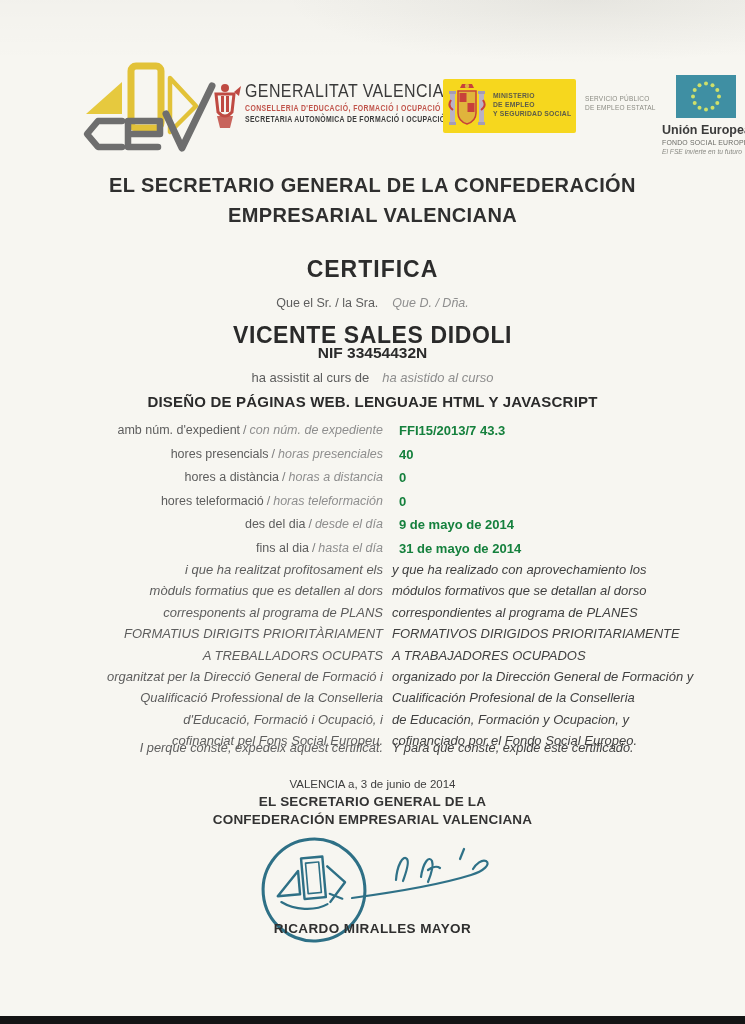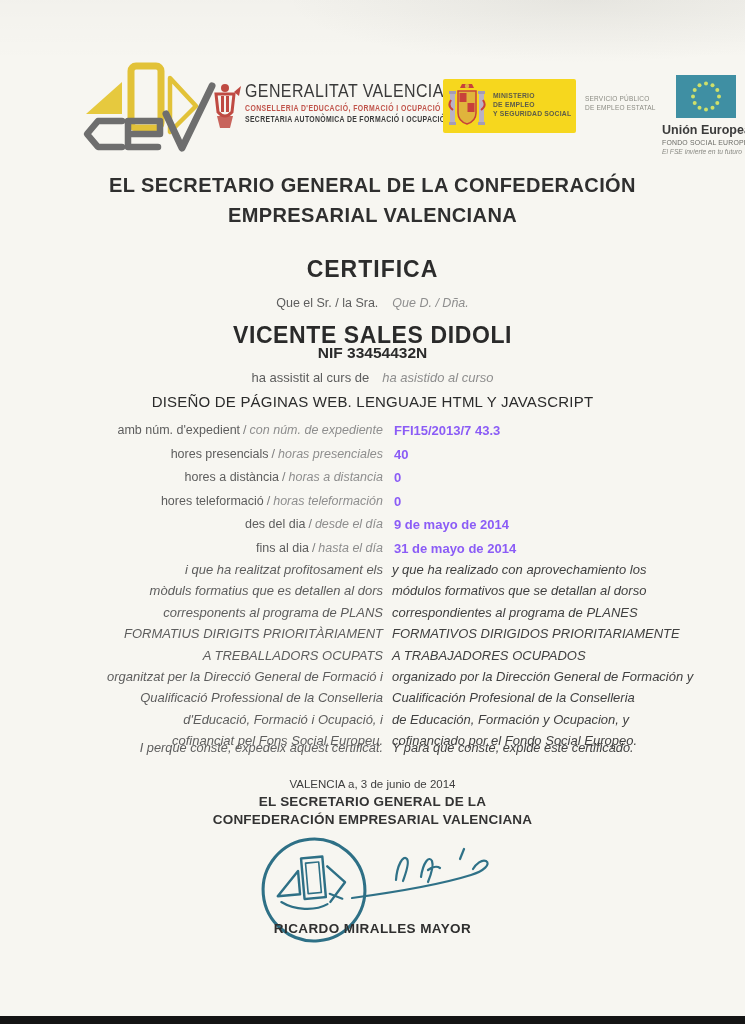--- a/index.html
+++ b/index.html
@@ -46,28 +46,28 @@
   .certifica{top:256px;font-size:23px;font-weight:bold;color:#2c2c2c;letter-spacing:1px;}
 
   .bi-ca{color:#5d5d5d;}
   .bi-es{color:#8e8e8e;font-style:italic;}
   .intro{top:296px;font-size:12.5px;}
   .intro .bi-es{margin-left:14px;}
   .person-name{top:322px;font-size:23px;font-weight:bold;color:#2a2a2a;letter-spacing:.6px;}
   .person-nif{top:344px;font-size:15.5px;font-weight:bold;color:#2a2a2a;}
   .attended{top:370px;font-size:13px;}
   .attended .bi-es{margin-left:13px;}
-  .course{top:393px;font-size:15px;font-weight:normal;color:#2b2b2b;letter-spacing:.2px;}
+  .course{top:393px;font-size:15px;font-weight:bold;color:#2b2b2b;letter-spacing:.2px;}
 
   
   .fields{left:0;top:419px;width:745px;}
-  .field-row{display:flex;height:23.5px;line-height:23.5px;font-size:12.5px;}
+  .field-row{display:flex;height:23.5px;line-height:23.5px;font-size:12.5px;gap:16px;}
   .field-label{width:383px;text-align:right;}
   .field-sep{margin:0 3px;color:#7d7d7d;}
-  .field-value{margin-left:11px;font-weight:bold;font-size:13px;color:#8b5cf6;}
+  .field-value{margin-left:0;font-weight:bold;font-size:13px;color:#15803d;}
 
   
   .bicol{left:0;top:559px;width:745px;}
   .col-ca{position:absolute;left:0;top:0;width:383px;text-align:right;font-size:13px;
           line-height:21.4px;color:#5d5d5d;white-space:pre-line;font-style:italic;}
   .col-es{position:absolute;left:392px;top:0;width:348px;text-align:left;font-size:13px;
           line-height:21.4px;color:#404040;font-style:italic;white-space:pre-line;}
   .closing{top:737px;}
   .closing .col-ca{font-size:12.8px;}
   .closing .col-es{font-size:12.8px;}

